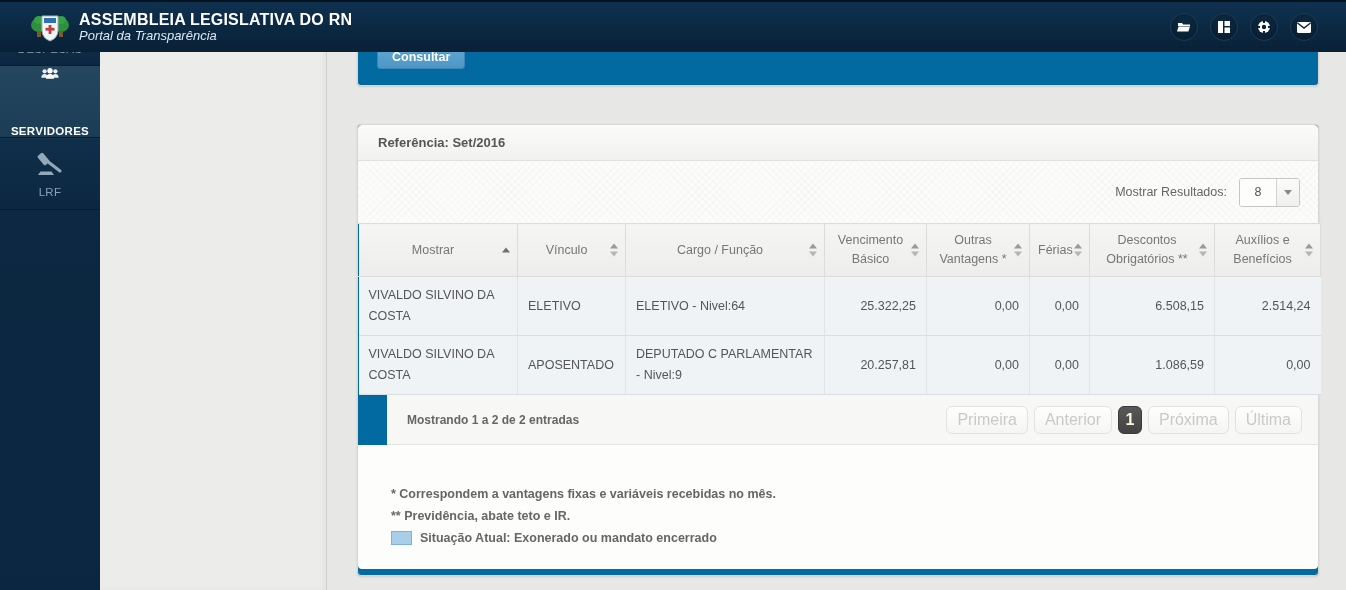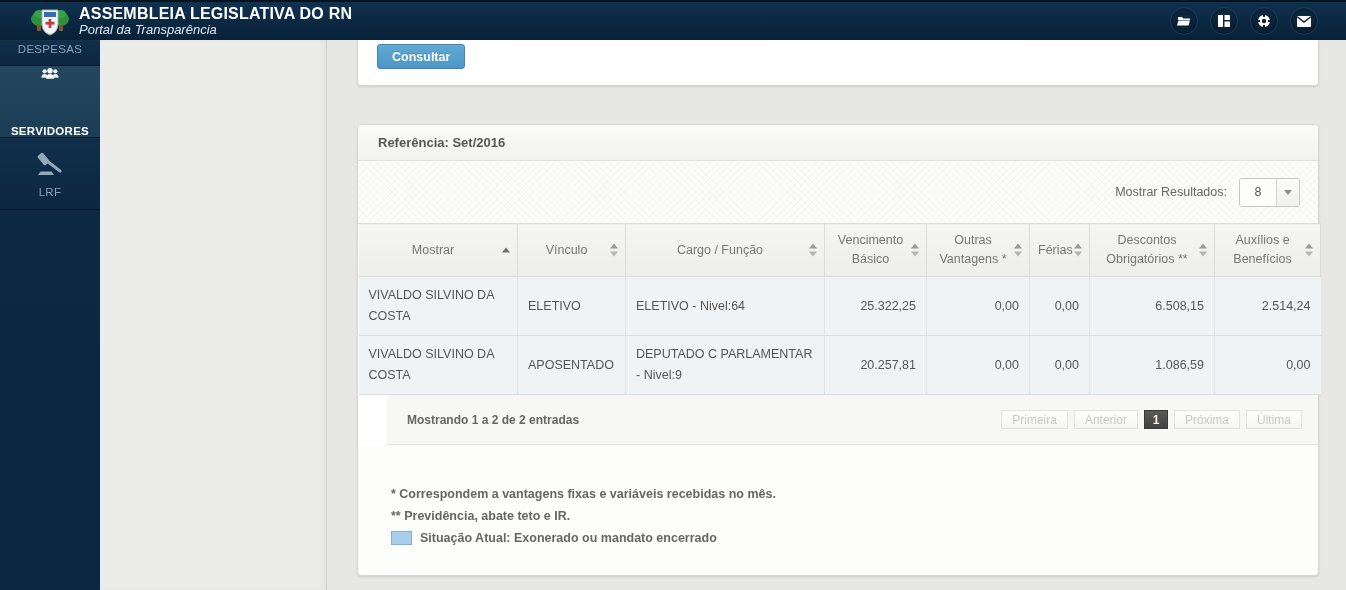--- a/index.html
+++ b/index.html
@@ -1,21 +1,21 @@
 <!DOCTYPE html>
 <html><head>
 <meta charset="utf-8">
 <style>
   * { margin:0; padding:0; box-sizing:border-box; }
   html,body { width:1346px; height:590px; overflow:hidden; }
   body { font-family:"Liberation Sans", sans-serif; background:#e7e7e5; position:relative; }
 
   
   .topbar {
-    position:absolute; left:0; top:0; width:1346px; height:40px;
+    position:absolute; left:0; top:0; width:1346px; height:52px;
     background:linear-gradient(180deg,#0f3150 0%,#0b2740 60%,#092137 100%);
     border-top:2px solid #05131f;
     z-index:30; display:flex; align-items:center;
   }
   .brand { display:flex; align-items:center; gap:9px; padding-left:30px; }
   .brand-logo { width:40px; height:34px; flex:0 0 auto; }
   .brand-text .t1 { color:#ffffff; font-size:16px; font-weight:bold; letter-spacing:.2px; line-height:17px; }
   .brand-text .t2 { color:#dce8f2; font-size:13px; font-style:italic; line-height:15px; }
   .topbar-actions { margin-left:auto; padding-right:28px; display:flex; gap:12px; }
   .circle-btn {
@@ -48,21 +48,21 @@
   .subpanel {
     position:absolute; left:100px; top:40px; width:227px; bottom:0;
     background:#ececea; border-right:1px solid #cfcfcd;
     box-shadow:inset -3px 0 4px rgba(0,0,0,.04); z-index:10;
   }
 
   
   .main { position:absolute; left:327px; top:40px; right:0; bottom:0; }
 
   .card {
-    background:#ffffff; border:1px solid #d7d7d5; border-radius:4px;
+    background:#0369a1; border:1px solid #d7d7d5; border-radius:4px;
     box-shadow:0 1px 2px rgba(0,0,0,.12);
     margin:0 27px 0 30px;
   }
   .card.top-card {
     border-top:none; border-radius:0 0 4px 4px; height:46px; position:relative;
   }
   .btn-consultar {
     position:absolute; left:19px; top:4px; height:25px; padding:0 14px;
     background:linear-gradient(180deg,#62a9d4 0%,#4d97c6 100%);
     border:1px solid #3f85b5; border-radius:3px;
@@ -113,23 +113,23 @@
   .sort.asc .tri-up { border-bottom-color:#6f6f6d; }
 
   
   .pager {
     height:50px; display:flex; align-items:center; padding:0 16px 0 20px;
     background:#f7f7f5; border-bottom:1px solid #e3e3e1;margin-left:29px;
   }
   .pager .summary { font-size:12px; font-weight:bold; color:#666666; }
   .pager .pages { margin-left:auto; display:flex; gap:6px; align-items:center; }
   .pg-btn {
-    min-width:30px; height:19px; padding:0 10px; font-size:12px;
+    min-width:30px; height:28px; padding:0 10px; font-size:16px;
     background:linear-gradient(180deg,#fefefe,#f5f5f3);
-    border:1px solid #e2e2e0; border-radius:0; color:#c9c9c7; cursor:default;
+    border:1px solid #e2e2e0; border-radius:6px; color:#c9c9c7; cursor:default;
   }
   .pg-btn.current {
     min-width:24px; padding:0; background:linear-gradient(180deg,#585858,#434343);
     border:1px solid #3a3a3a; color:#fdf6da; font-weight:bold; cursor:pointer;
   }
 
   
   .footnotes { padding:38px 20px 20px 33px; background:#fdfdfc; border-radius:0 0 4px 4px;font-weight:bold; }
   .footnotes .line { font-size:12.5px; color:#666666; line-height:22px; display:flex; align-items:center; }
   .legend-swatch {

